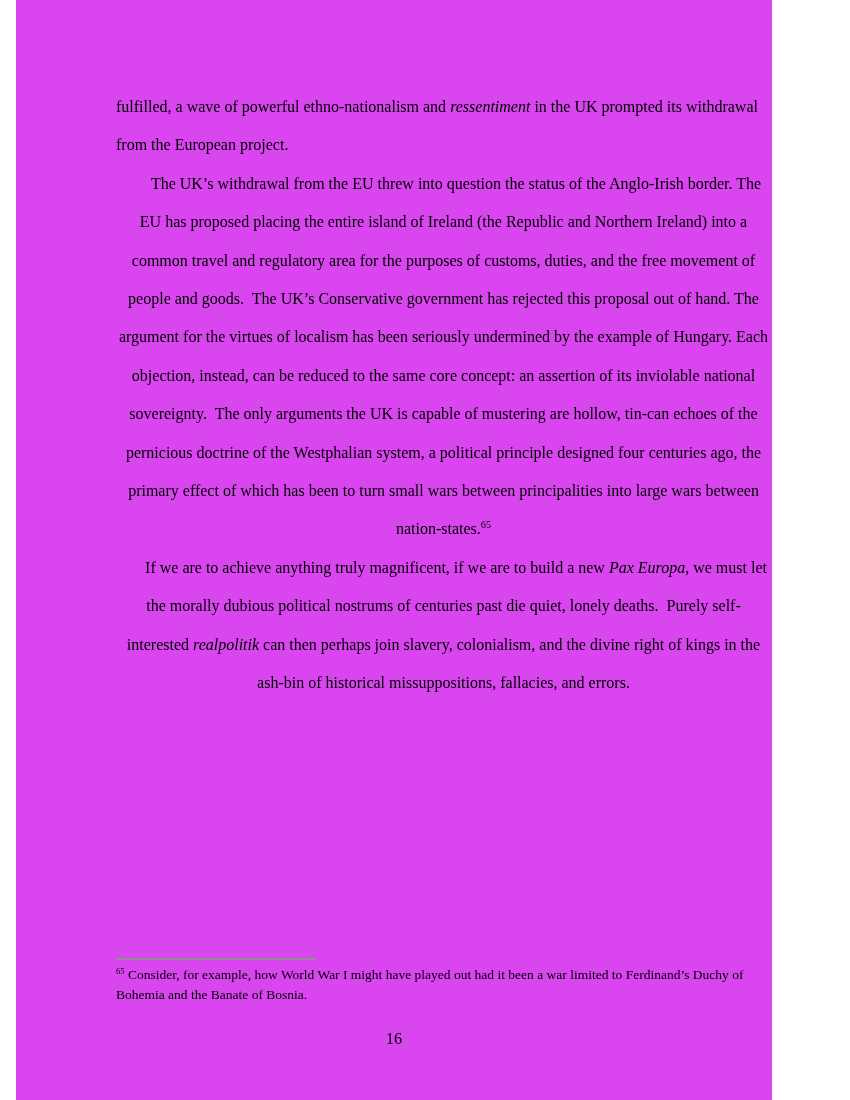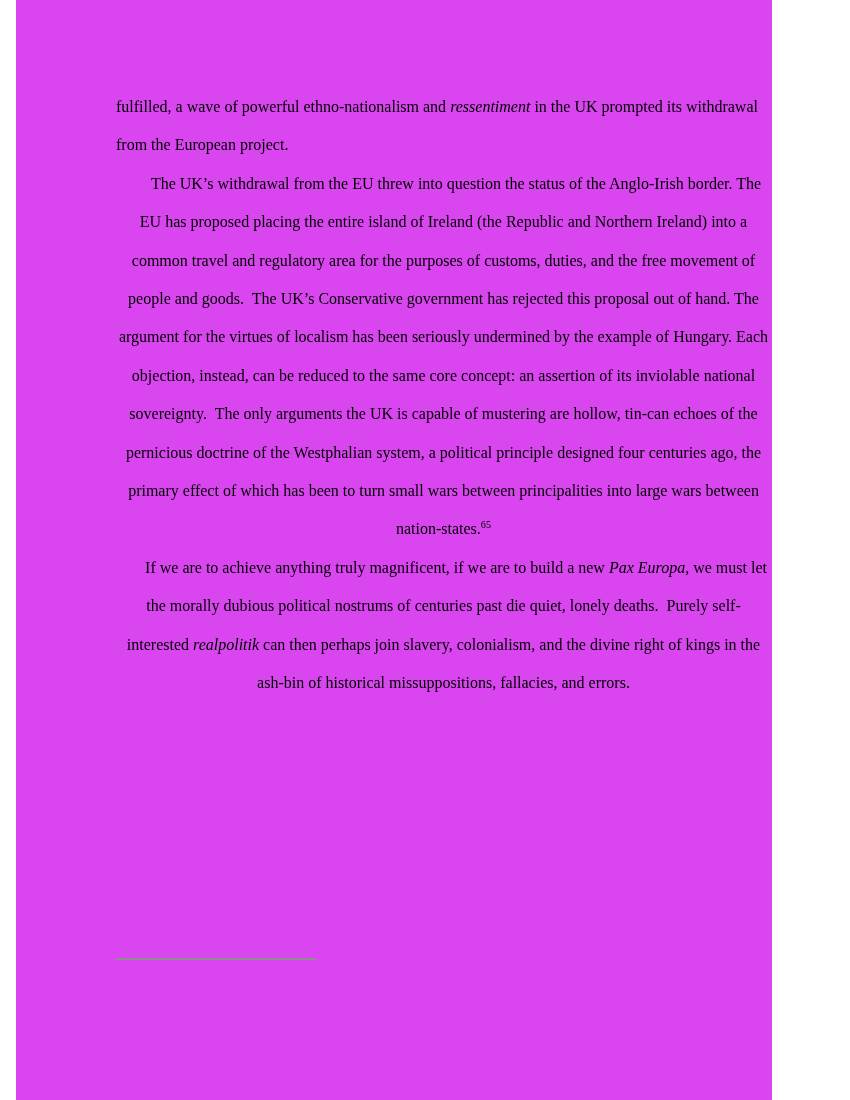--- a/index.html
+++ b/index.html
@@ -70,15 +70,17 @@
 <div class="page">
 
   <div class="document-body">
     <p class="para"><span>fulfilled, a wave of powerful ethno-nationalism and </span><span style="font-style: italic;">ressentiment</span><span> in the UK prompted its withdrawal from the European project.</span></p>
     <p class="para indent"><span>The UK’s withdrawal from the EU threw into question the status of the Anglo-Irish border. The EU has proposed placing the entire island of Ireland (the Republic and Northern Ireland) into a common travel and regulatory area for the purposes of customs, duties, and the free movement of people and goods.  The UK’s Conservative government has rejected this proposal out of hand. The argument for the virtues of localism has been seriously undermined by the example of Hungary. Each objection, instead, can be reduced to the same core concept: an assertion of its inviolable national sovereignty.  The only arguments the UK is capable of mustering are hollow, tin-can echoes of the pernicious doctrine of the Westphalian system, a political principle designed four centuries ago, the primary effect of which has been to turn small wars between principalities into large wars between nation-states.</span><sup class="fnref">65</sup></p>
     <p class="para indent"><span>If we are to achieve anything truly magnificent, if we are to build a new </span><span style="font-style: italic;">Pax Europa</span><span>, we must let the morally dubious political nostrums of centuries past die quiet, lonely deaths.  Purely self-interested </span><span style="font-style: italic;">realpolitik</span><span> can then perhaps join slavery, colonialism, and the divine right of kings in the ash-bin of historical missuppositions, fallacies, and errors.</span></p>
   </div>
 
   <div class="footnote-separator"></div>
 
+  <div class="footnote"><sup class="fnref">65</sup><span> Consider, for example, how World War I might have played out had it been a war limited to Ferdinand’s Duchy of Bohemia and the Banate of Bosnia.</span></div>
 
+  <div class="page-number">16</div>
 
 </div>
 
 </body></html>

